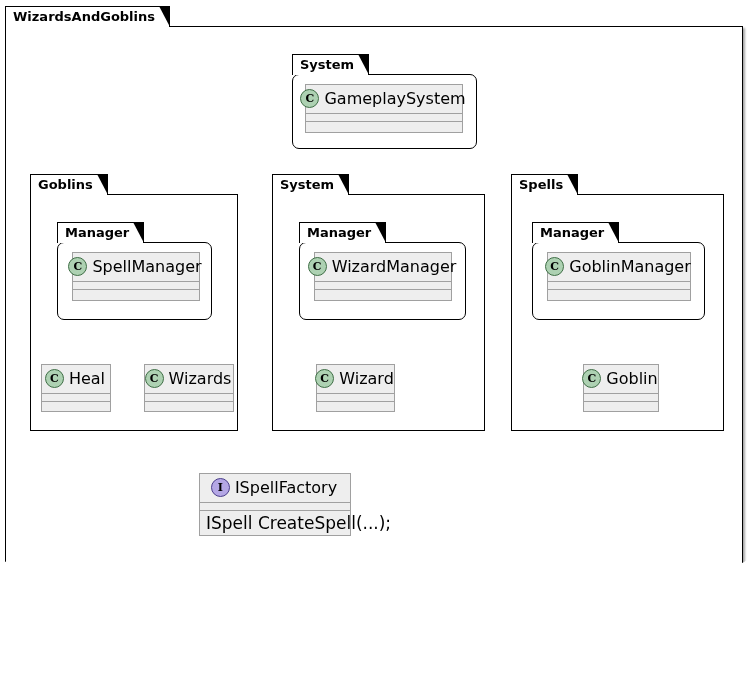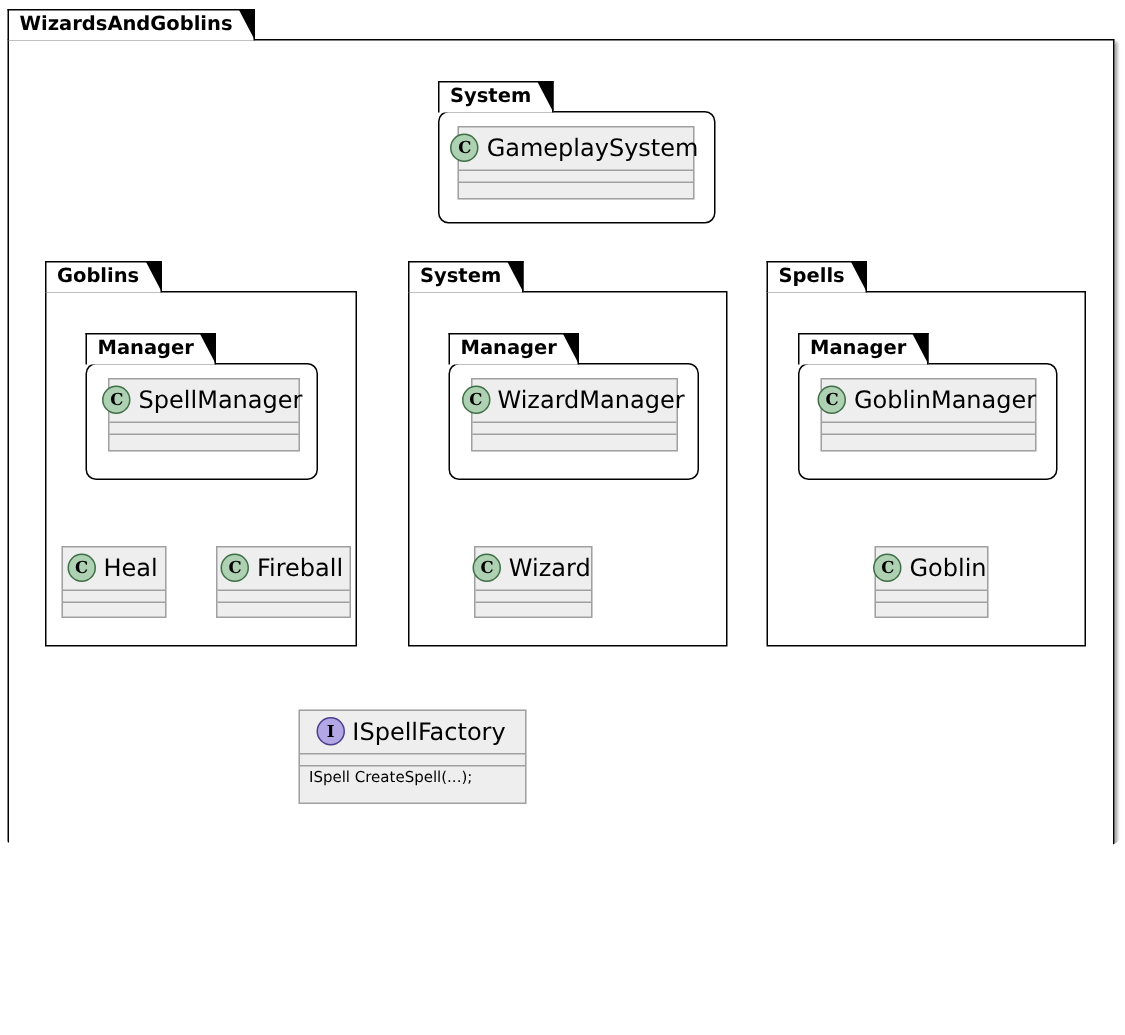--- a/index.html
+++ b/index.html
@@ -121,21 +121,21 @@
   .node.iface .node-name {
   }
   .node .sep {
     border-top: 1px solid #A0A0A0;
   }
   .node .compartment {
     min-height: 7px;
   }
   .node .compartment.with-text {
     padding: 2px 6px 3px 6px;
-    font-size: 10px;
+    font-size: 17px;
     color: #000000;
     white-space: nowrap;
     min-height: 0;
   }
 </style>
 </head>
 <body>
 
 <div id="canvas">
 
@@ -220,21 +220,21 @@
       <span class="badge class-badge">C</span>
       <span class="node-name">Heal</span>
     </div>
     <div class="sep compartment"></div>
     <div class="sep compartment"></div>
   </div>
 
   <div class="node" style="left:144px; top:364px; width:90px; height:48px;">
     <div class="title-row">
       <span class="badge class-badge">C</span>
-      <span class="node-name">Fireball</span>
+      <span class="node-name">Wizards</span>
     </div>
     <div class="sep compartment"></div>
     <div class="sep compartment"></div>
   </div>
 
   <div class="pkg" style="left:272px; top:174px; width:213px; height:257px; z-index:2;">
     <div class="pkg-tab">System</div>
     <div class="pkg-body" style="width:213px; height:237px;"></div>
   </div>
 

